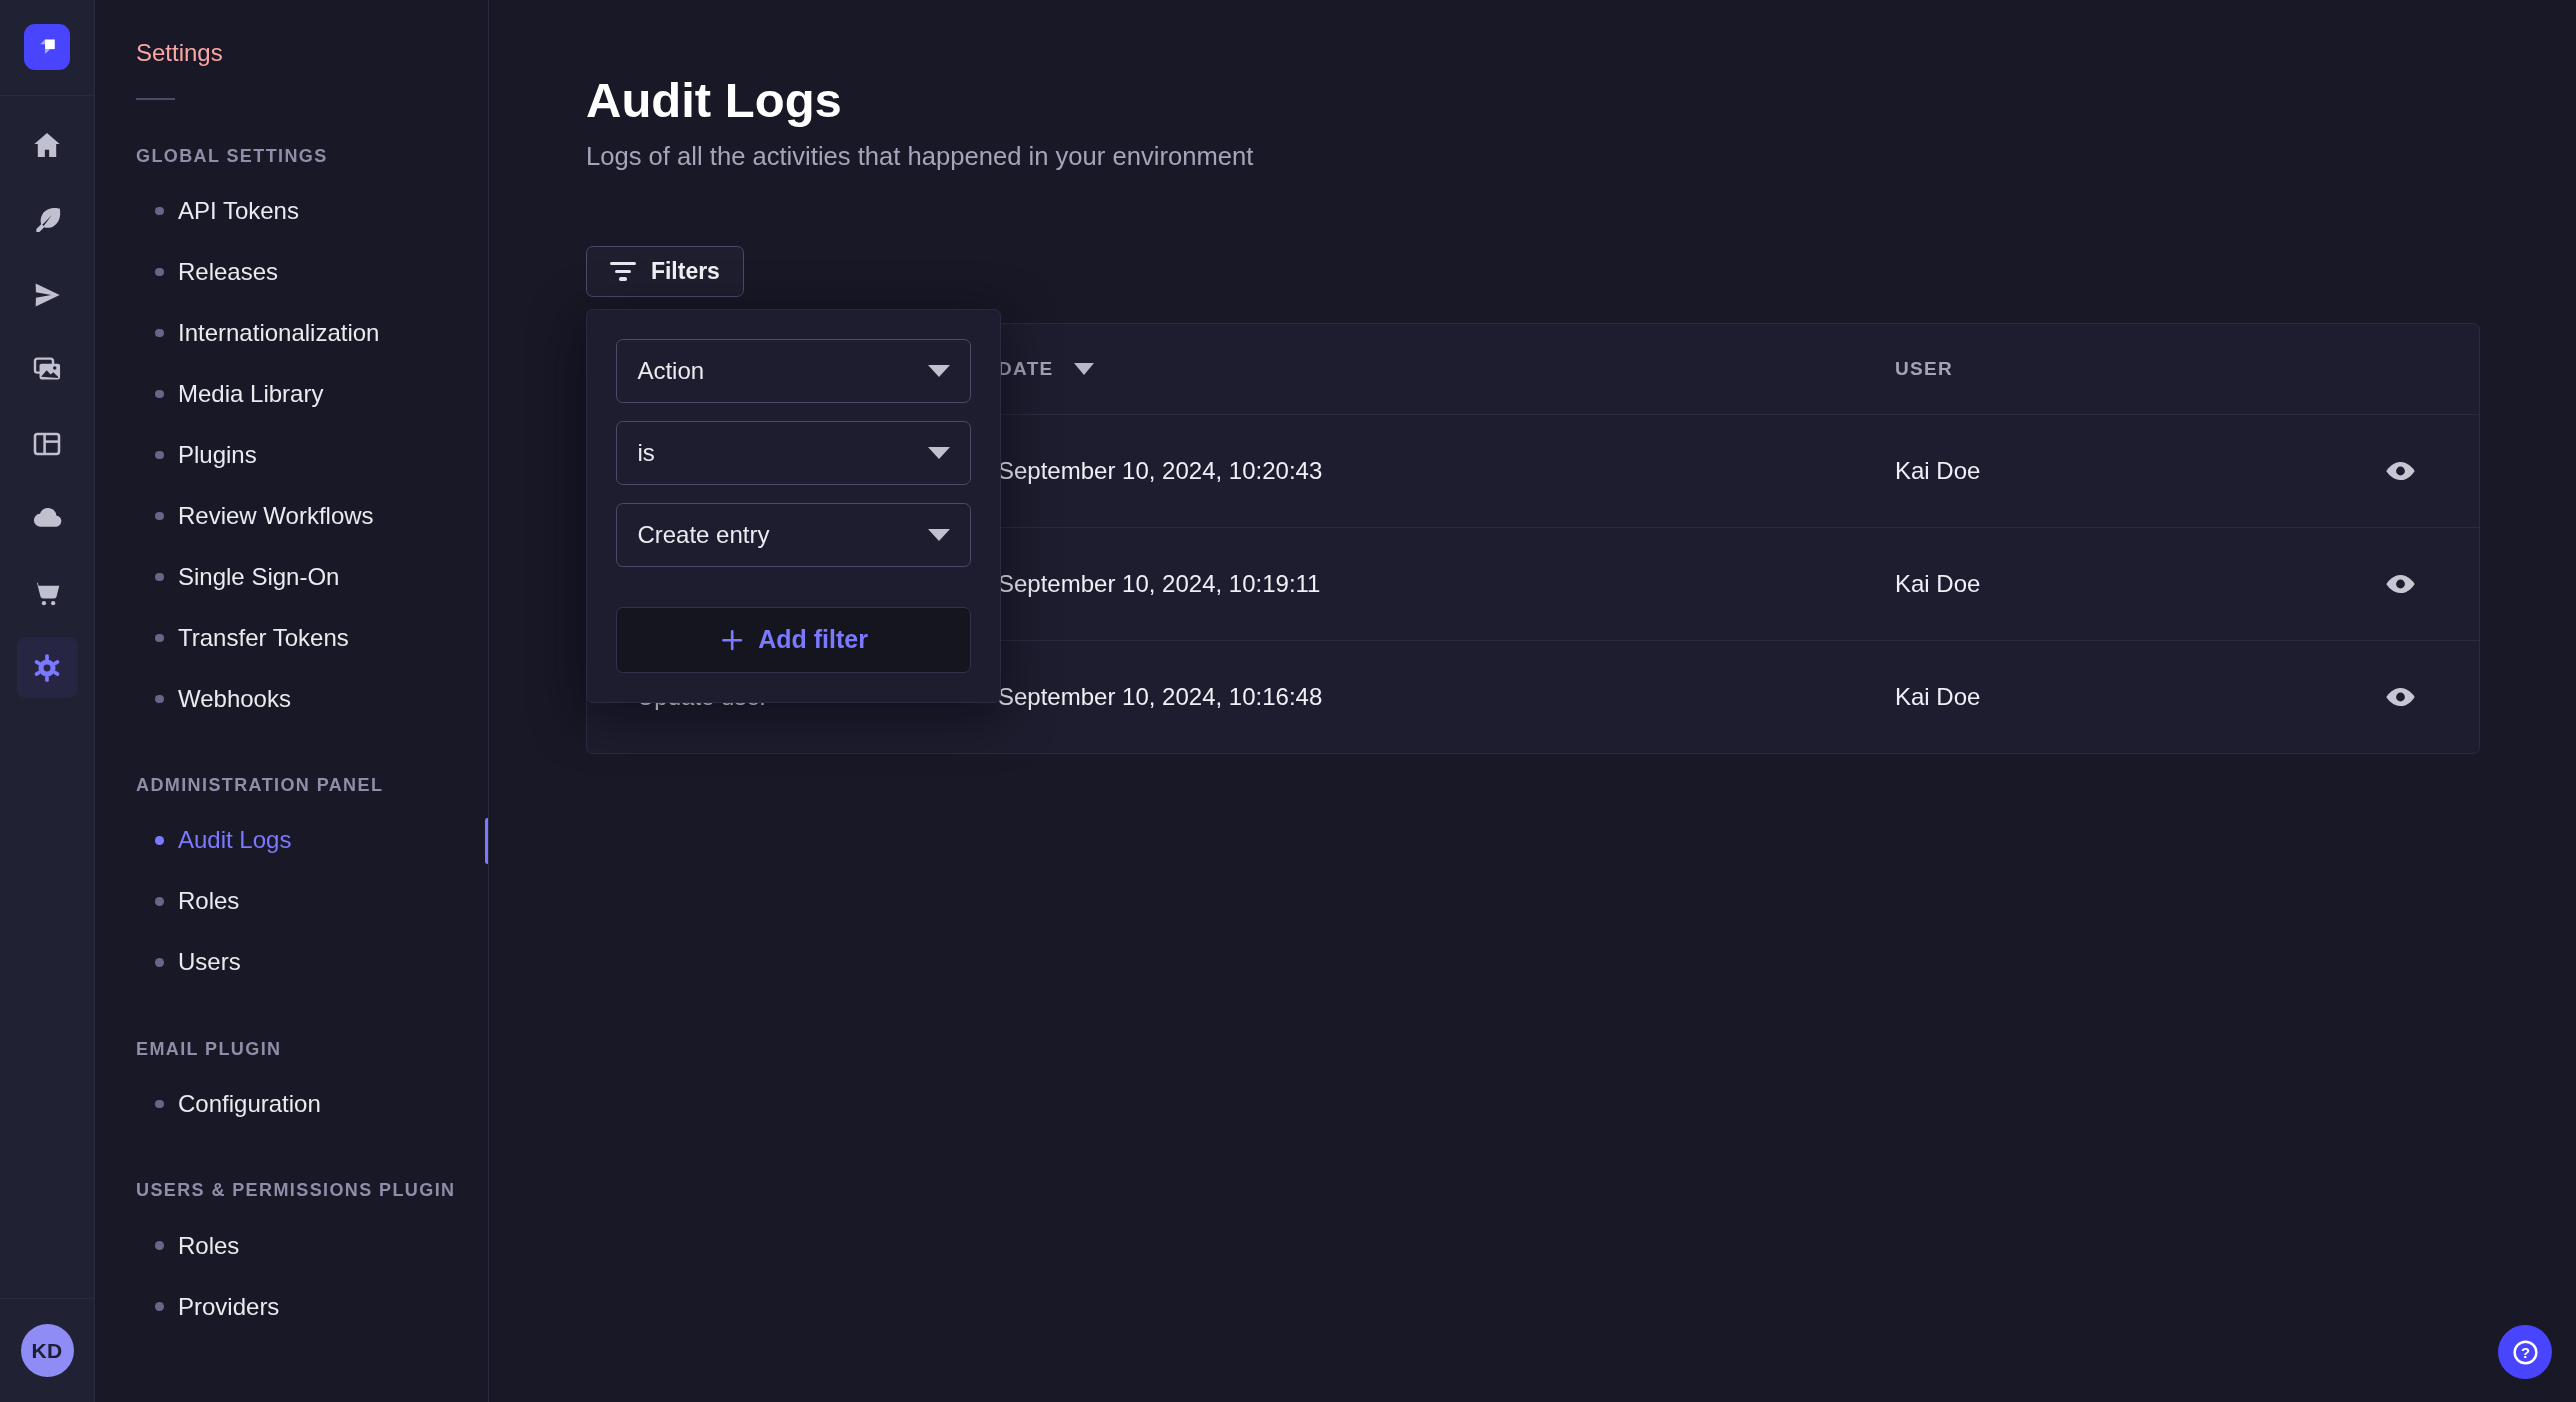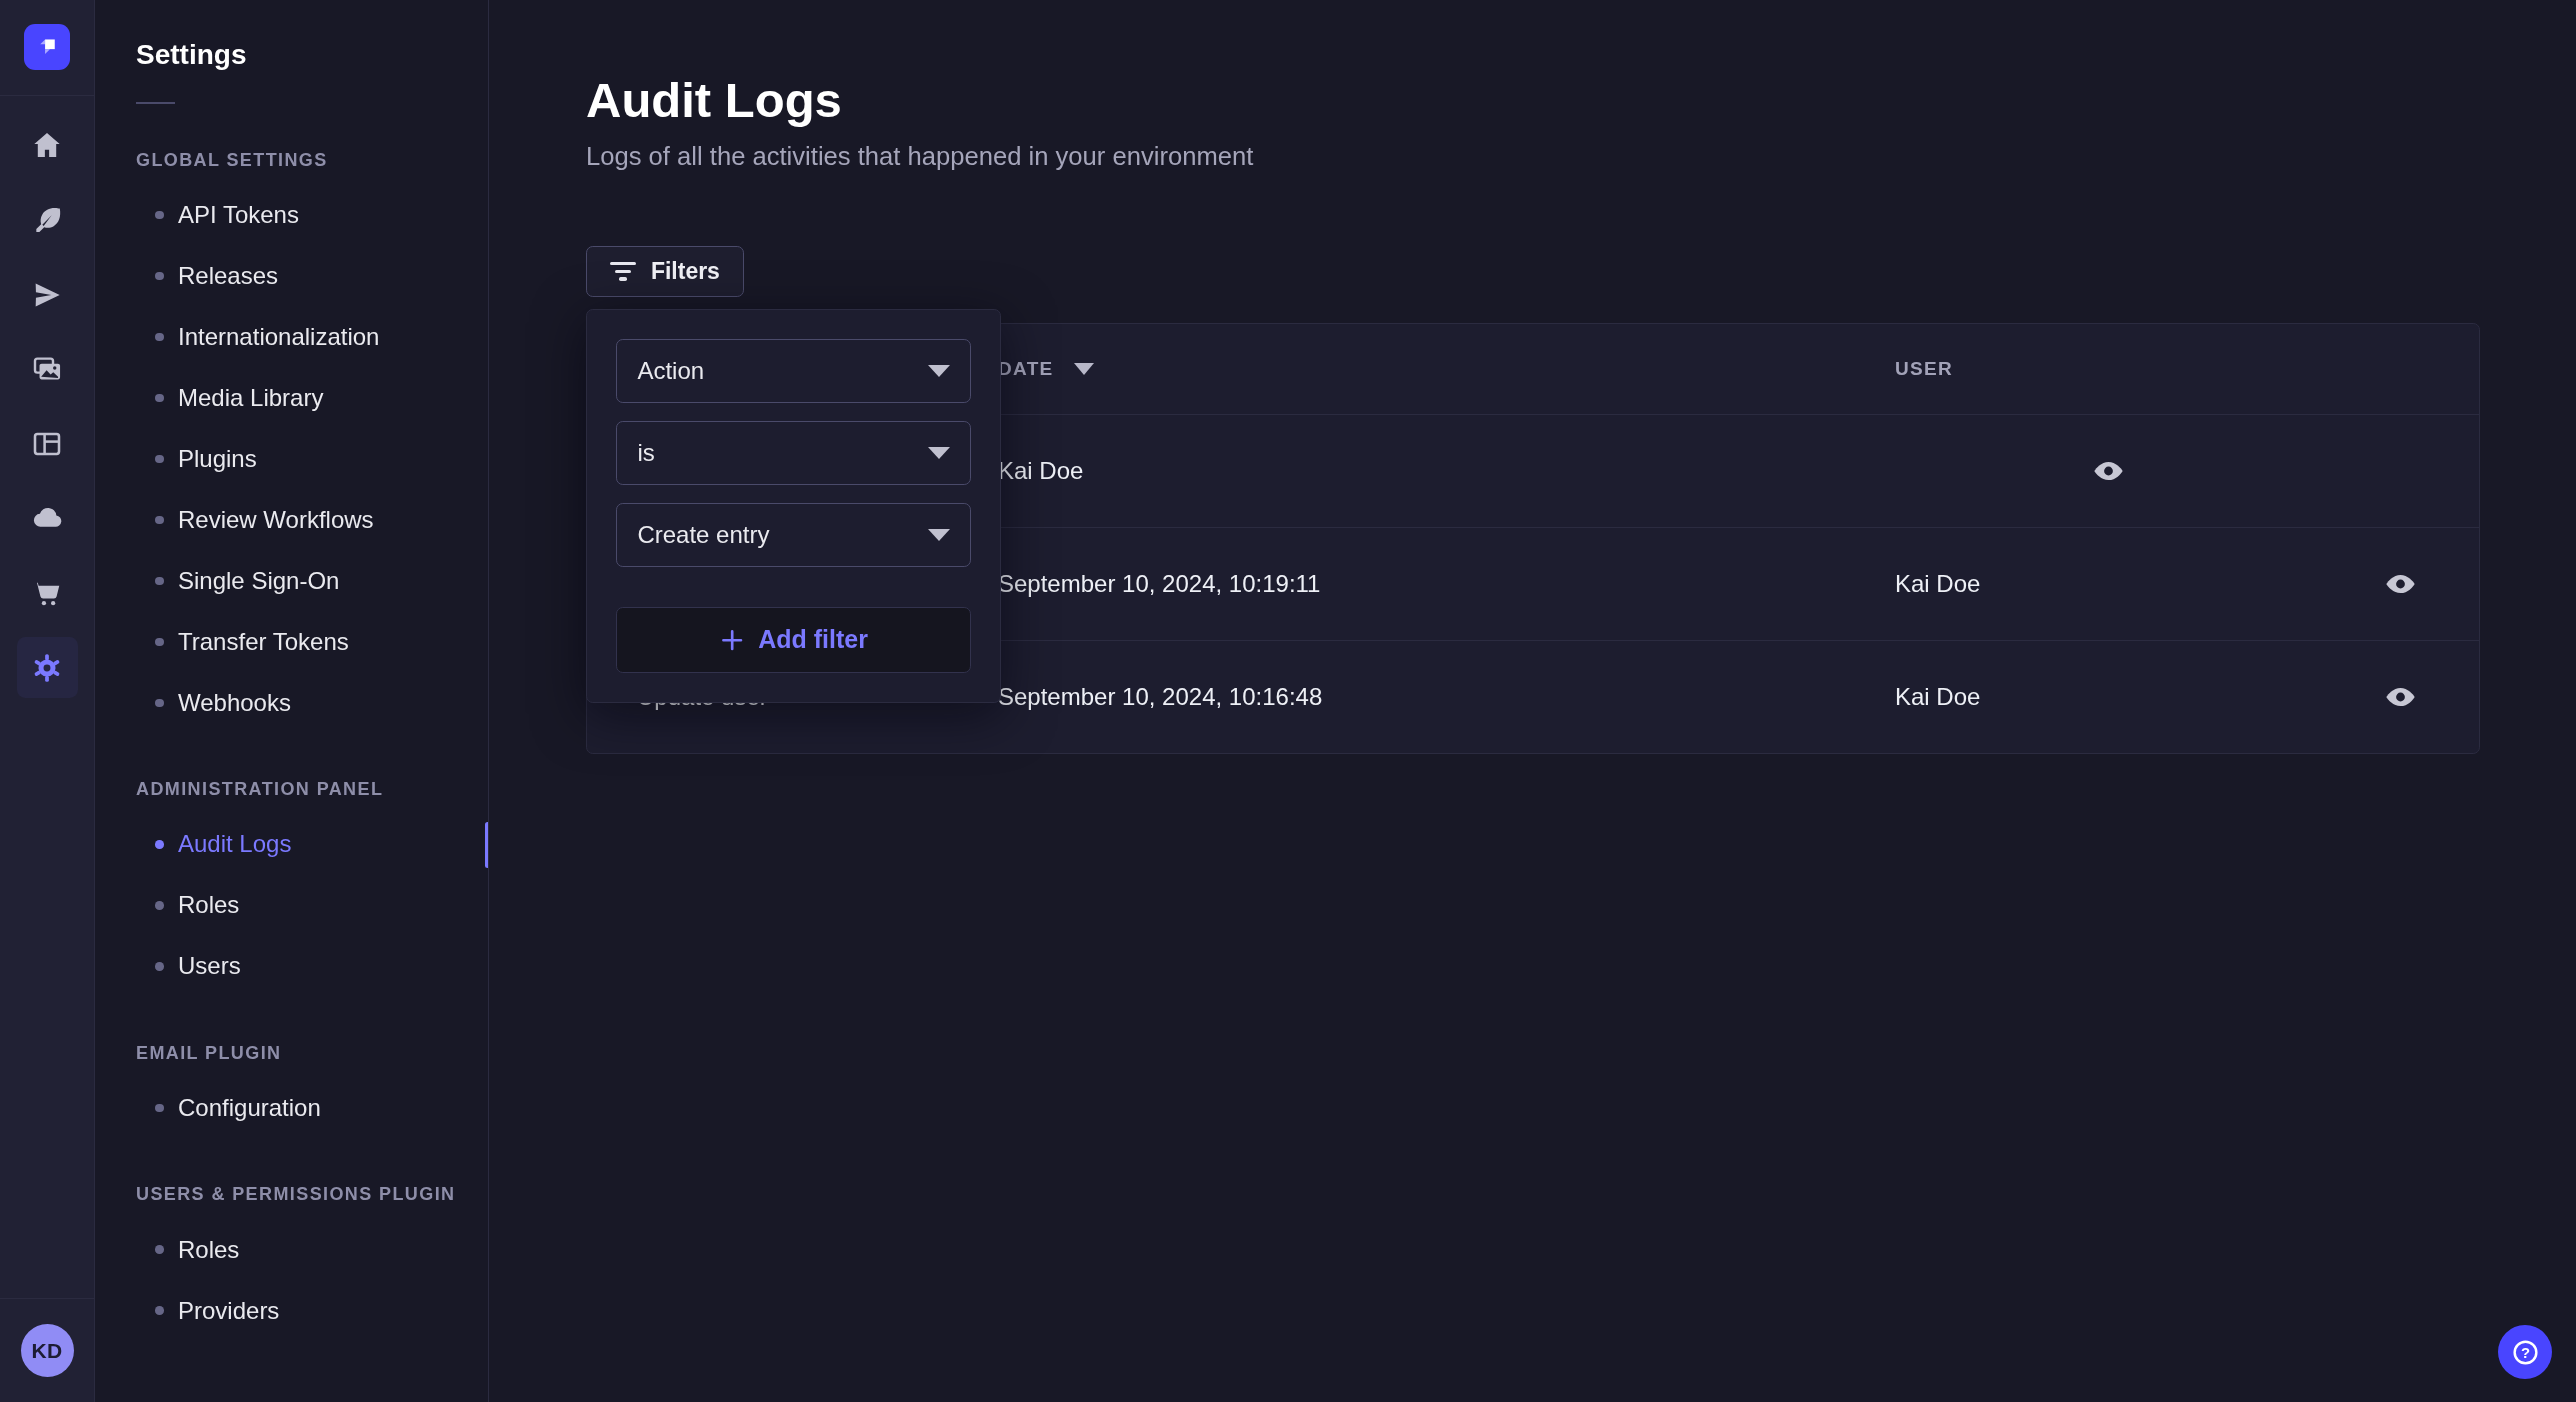--- a/index.html
+++ b/index.html
@@ -41,21 +41,21 @@
     display:flex; align-items:center; justify-content:center; cursor:pointer;
     font-family:"Liberation Sans", sans-serif;
   }
 
   
   .subnav {
     position:absolute; left:95px; top:0; bottom:0; width:394px;
     background:#181826; border-right:0.9px solid #2b2b40; overflow:hidden;
   }
   .subnav-inner { padding:39px 0 0 41px; }
-  .subnav-title { font-size:28px; font-weight:700; color:#ffffff; }
+  .subnav-title { font-size:24px; font-weight:400; color:#fca5a5; }
   .title-divider { width:39px; height:1.7px; background:#4a4a6a; margin-top:31px; }
   .nav-section-label {
     margin-top:46px; font-size:18px; font-weight:700; letter-spacing:1.4px;
     color:#8e8ea9; text-transform:uppercase;
   }
   .nav-list { list-style:none; margin-top:13.6px; }
   .nav-item {
     position:relative; height:61px; display:flex; align-items:center; gap:14.5px;
     padding-left:19px; cursor:pointer;
   }
@@ -328,20 +328,21 @@
               <span>DATE</span>
               <span class="sort-down"></span>
             </span>
           </div>
           <div class="t-cell">USER</div>
           <div class="t-cell"></div>
         </div>
 
         <div class="t-row">
           <div class="t-cell t-cell--first"></div>
+          <div class="t-cell">September 10, 2024, 10:20:43</div>
           <div class="t-cell">Kai Doe</div>
           <div class="t-cell t-cell--view">
             <button class="eye-btn">
               <svg viewBox="0 0 24 24">
                 <path fill="#c7c7d4" d="M12 5.2C6.5 5.2 2.6 10 1.6 11.7a.7.7 0 0 0 0 .7C2.6 14 6.5 18.8 12 18.8s9.4-4.8 10.4-6.5a.7.7 0 0 0 0-.7C21.4 10 17.5 5.2 12 5.2Z"></path>
                 <circle cx="12" cy="12" r="3.3" fill="#1d1d2f"></circle>
               </svg>
             </button>
           </div>
         </div>

